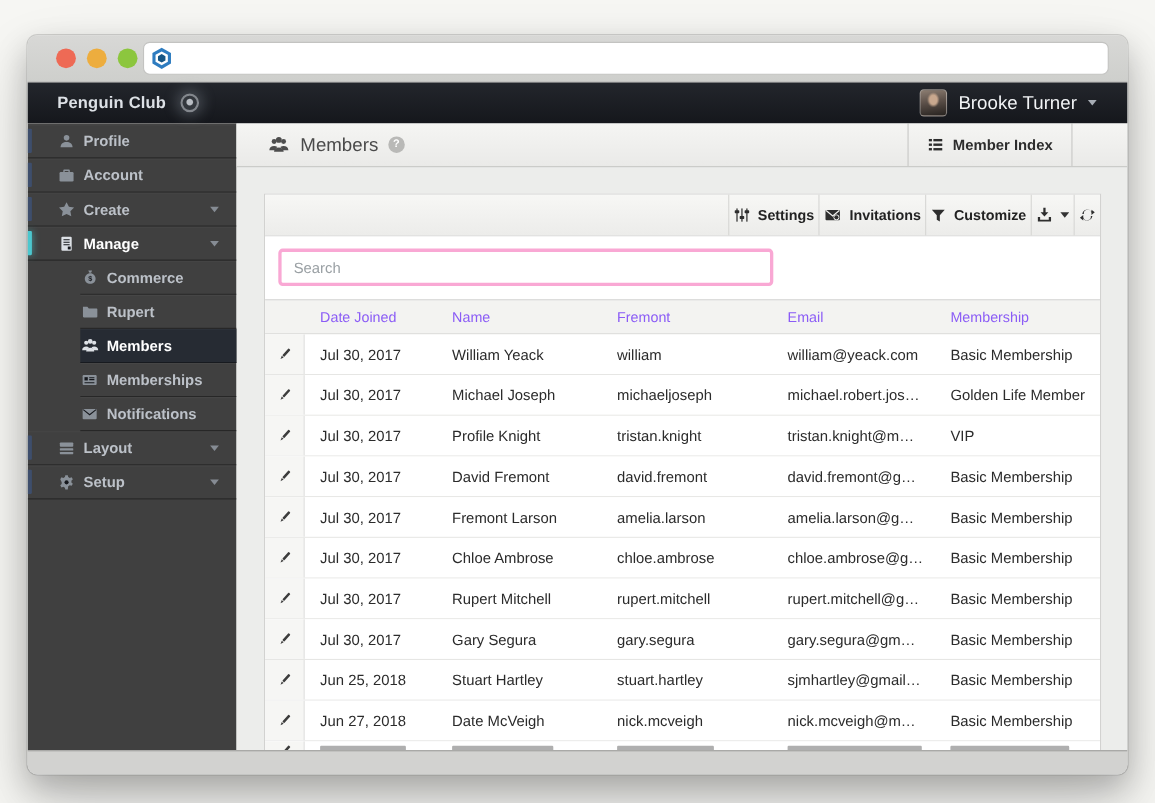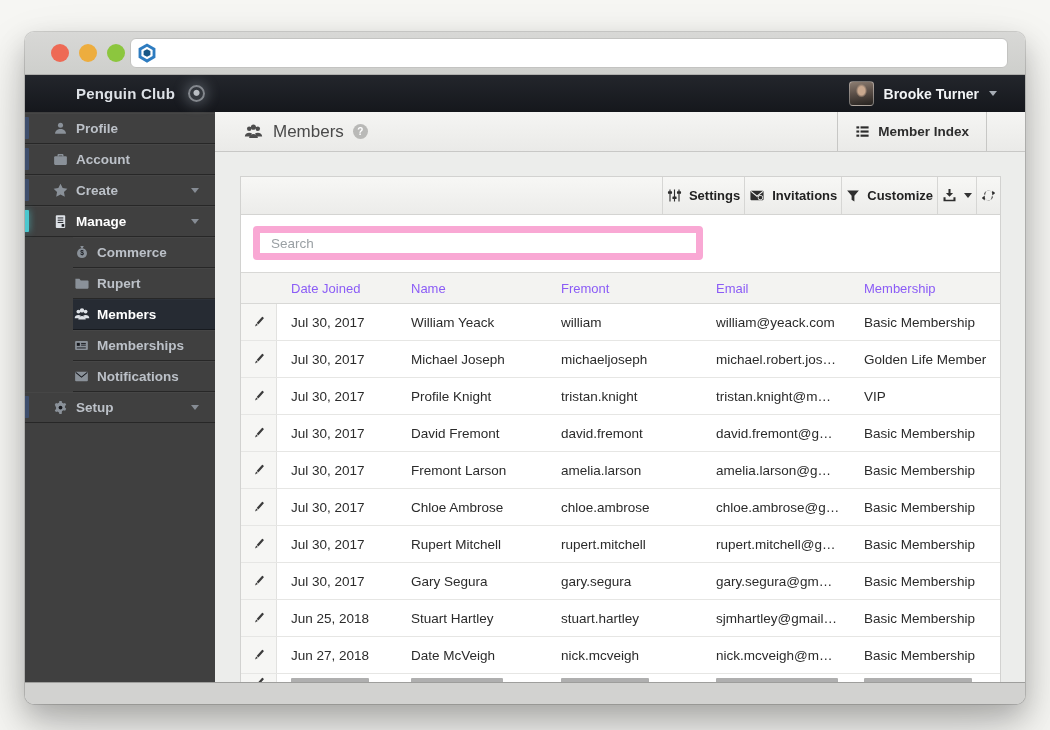--- a/index.html
+++ b/index.html
@@ -17,30 +17,30 @@
   }
   
   .chrome-top{height:43px;background:linear-gradient(#d8d8d6,#cecfcc);position:relative;flex-shrink:0;border-bottom:1px solid #aeaeac;box-sizing:border-box;}
   .tl{position:absolute;top:12px;width:18px;height:18px;border-radius:50%;}
   .tl.red{left:26px;background:#ee6a55;}
   .tl.yellow{left:54px;background:#edad3e;}
   .tl.green{left:82px;background:#8cc63e;}
   .address-bar{position:absolute;left:105px;right:17px;top:6px;height:30px;background:#fff;border:1px solid #c3c3c1;border-radius:6px;display:flex;align-items:center;padding-left:5px;box-sizing:border-box;}
   .logo{display:inline-flex;}
   
-  .app-header{height:37px;flex-shrink:0;background:linear-gradient(#23262c,#15171c);display:flex;align-items:center;position:relative;padding-left:24px;}
+  .app-header{height:37px;flex-shrink:0;background:linear-gradient(#23262c,#15171c);display:flex;align-items:center;position:relative;}
   .brand{margin-left:27px;font-size:15px;font-weight:bold;color:#dde1e6;letter-spacing:.2px;}
   .orb{margin-left:13px;width:13px;height:13px;border-radius:50%;
     background:radial-gradient(circle at 50% 45%, #b9bdc3 0 2.5px, #33373d 3.5px);
     border:2px solid #83878d;box-shadow:0 0 12px 4px rgba(170,180,190,.28);cursor:pointer;}
   .user-menu{margin-left:auto;margin-right:28px;display:flex;align-items:center;gap:10px;cursor:pointer;}
   .avatar{width:23px;height:23px;border-radius:4px;border:1px solid rgba(255,255,255,.35);
     background:radial-gradient(ellipse 9px 11px at 50% 38%, #c9a88e 0 38%, rgba(0,0,0,0) 62%),
                linear-gradient(170deg,#8d7e72 0%,#5c5049 45%,#26221f 100%);}
-  .user-name{font-size:14px;font-weight:bold;color:#f2f4f6;}
+  .user-name{font-size:17px;font-weight:normal;color:#f2f4f6;}
   .caret{width:0;height:0;border-left:4px solid transparent;border-right:4px solid transparent;border-top:5px solid currentColor;display:inline-block;}
   .user-menu .caret{color:#a7adb5;}
   
   .app-body{flex:1;display:flex;overflow:hidden;}
   .sidebar{width:190px;flex-shrink:0;background:#404040;padding-top:1px;}
   .s-item{position:relative;height:30px;display:flex;align-items:center;color:#bcc1c8;font-size:13.5px;font-weight:600;cursor:pointer;
     border-bottom:1px solid rgba(0,0,0,.38);box-shadow:inset 0 1px 0 rgba(255,255,255,.03);}
   .s-item.top{padding-left:27px;}
   .s-item.sub{margin-left:48px;}
   .s-item.top::before{content:"";position:absolute;left:0;top:4px;width:4px;height:22px;background:#3e4e6c;border-radius:0 1px 1px 0;}
@@ -50,31 +50,31 @@
   .s-ic{width:17px;display:inline-flex;justify-content:center;margin-right:7px;color:#8a9199;}
   .s-item.active .s-ic,.s-item.expanded .s-ic{color:#dde1e6;}
   .s-caret{margin-left:auto;margin-right:16px;color:#868c94;}
   
   .main{flex:1;background:#ecedeb;display:flex;flex-direction:column;overflow:hidden;}
   .page-header{height:40px;flex-shrink:0;background:linear-gradient(#f5f5f3,#eaeae8);border-bottom:1px solid #c8c8c6;display:flex;align-items:center;box-sizing:border-box;}
   .ph-icon{margin-left:29px;color:#4d4d4d;display:inline-flex;}
   .ph-icon svg{width:19px;height:19px;}
   .page-title{margin:0 0 0 10px;font-size:17px;font-weight:normal;color:#4a4a4a;}
   .help{margin-left:9px;width:15px;height:15px;border-radius:50%;background:#b9b9b7;color:#fff;font-size:10px;font-weight:bold;display:flex;align-items:center;justify-content:center;cursor:pointer;}
-  .index-cell{margin-left:auto;margin-right:38px;height:100%;display:flex;align-items:center;gap:8px;padding:0 17px;
+  .index-cell{margin-left:auto;margin-right:50px;height:100%;display:flex;align-items:center;gap:8px;padding:0 17px;
     border-left:1px solid #c7c7c5;border-right:1px solid #c7c7c5;font-size:13.5px;font-weight:bold;color:#2d2d2d;cursor:pointer;}
   .index-cell .ic{color:#2d2d2d;display:inline-flex;}
   
   .panel{margin:24px 24px 0 25px;background:#fff;border:1px solid #d2d2d0;}
   .toolbar{height:37px;background:linear-gradient(#f7f7f5,#ececea);border-bottom:1px solid #d4d4d2;display:flex;justify-content:flex-end;align-items:stretch;box-sizing:content-box;}
   .tb-btn{display:flex;align-items:center;gap:7px;padding:0 4px;border-left:1px solid #d6d6d4;font-size:13px;font-weight:bold;color:#222;cursor:pointer;}
   .tb-btn .ic{display:inline-flex;color:#2e2e2e;}
   .tb-btn .caret{color:#333;}
   .search-row{padding:11px 12px 12px;background:#fff;}
-  .search{width:450px;height:34px;border:7px solid #f9a8d4;border-radius:4px;padding:0 11px;font-size:13.5px;color:#333;box-sizing:border-box;font-family:"Liberation Sans",sans-serif;outline:none;}
+  .search{width:450px;height:34px;border:3px solid #f9a8d4;border-radius:4px;padding:0 11px;font-size:13.5px;color:#333;box-sizing:border-box;font-family:"Liberation Sans",sans-serif;outline:none;}
   .search::placeholder{color:#9aa0a4;}
   .thead,.row{display:grid;grid-template-columns:36px 120px 150px 155px 148px 1fr;align-items:center;}
   .thead{height:32px;background:#f3f3f1;border-top:1px solid #d8d8d6;border-bottom:1px solid #d8d8d6;color:#8b5cf6;font-size:13px;box-sizing:border-box;}
   .th{padding-left:14px;cursor:pointer;}
   .th-edit{height:100%;}
   .row{height:36px;border-bottom:1px solid #e6e6e4;font-size:13.5px;color:#2b2b2b;background:#fff;}
   .edit-cell{height:100%;background:#f6f6f4;border-right:1px solid #e2e2e0;display:flex;align-items:center;justify-content:center;color:#3c3c3c;cursor:pointer;box-sizing:border-box;}
   .cell{padding-left:14px;white-space:nowrap;overflow:hidden;}
   .row.partial{align-items:start;border-bottom:none;}
   .row.partial .edit-cell{align-items:flex-start;padding-top:2px;}
@@ -206,20 +206,33 @@
             <svg width="15" height="15" viewBox="0 0 16 16">
               <rect x="1.2" y="3" width="13.6" height="10" rx="1" fill="currentColor"></rect>
               <path d="M1.8 3.6L8 8.6l6.2-5" stroke="#16181d" stroke-width="1.1" fill="none"></path>
             </svg>
           </span>
           <span class="s-label">Notifications</span>
         </div>
         <div class="s-item top">
           <span class="s-ic">
             <svg width="15" height="15" viewBox="0 0 16 16">
+              <g fill="currentColor">
+                <rect x="1.5" y="2.4" width="13" height="4.2" rx=".8"></rect>
+                <rect x="1.5" y="8" width="13" height="2.2" rx=".6"></rect>
+                <rect x="1.5" y="11.6" width="13" height="2.2" rx=".6"></rect>
+              </g>
+            </svg>
+          </span>
+          <span class="s-label">Layout</span>
+          <span class="caret s-caret"></span>
+        </div>
+        <div class="s-item top">
+          <span class="s-ic">
+            <svg width="15" height="15" viewBox="0 0 16 16">
               <path fill="currentColor" d="M6.8 1h2.4l.4 1.8c.55.2 1.05.5 1.5.9l1.8-.6 1.2 2-1.4 1.3a5.3 5.3 0 010 1.7l1.4 1.3-1.2 2-1.8-.6c-.45.4-.95.7-1.5.9L9.2 15H6.8l-.4-1.8a5.3 5.3 0 01-1.5-.9l-1.8.6-1.2-2 1.4-1.3a5.3 5.3 0 010-1.7L1.9 5.1l1.2-2 1.8.6c.45-.4.95-.7 1.5-.9z"></path>
               <circle cx="8" cy="8" r="2" fill="#16181d"></circle>
             </svg>
           </span>
           <span class="s-label">Setup</span>
           <span class="caret s-caret"></span>
         </div>
       </aside>
 
     <main class="main">

